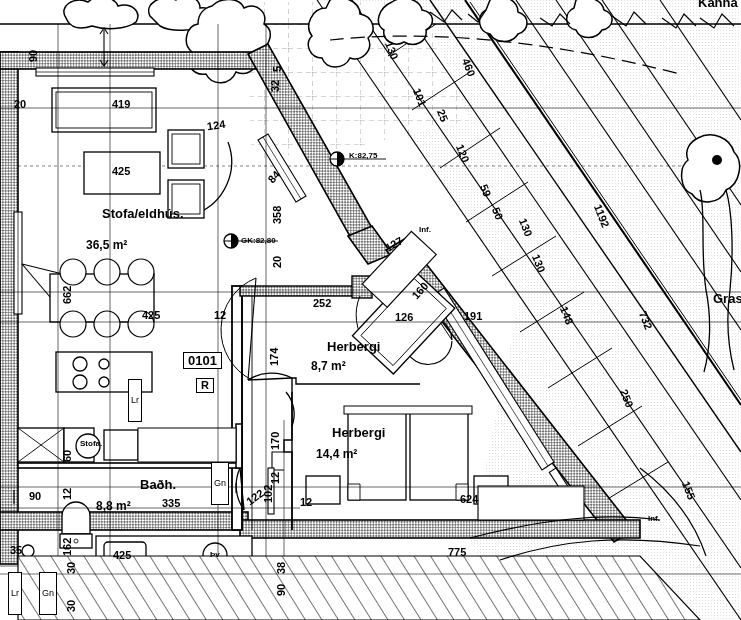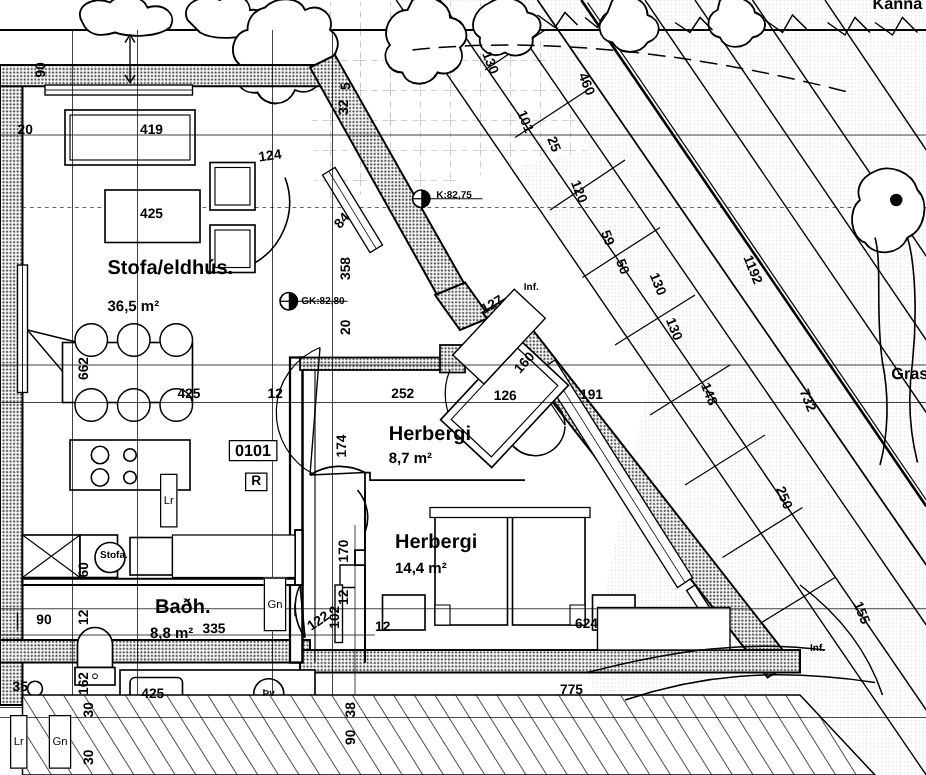--- a/index.html
+++ b/index.html
@@ -12,21 +12,21 @@
   }
   #plan svg{position:absolute;left:0;top:0;}
   .lbl{
     position:absolute;
     font-family:"Liberation Sans",sans-serif;
     color:#000;
     white-space:nowrap;
     line-height:1;
     font-weight:bold;
   }
-  .room-name{font-size:16px;font-weight:bold;}
+  .room-name{font-size:13px;font-weight:bold;margin-left:16px;}
   .room-area{font-size:12px;font-weight:bold;}
   .dim{font-size:11px;font-weight:bold;}
   .tiny{font-size:8px;font-weight:bold;}
   .survey{font-size:8px;font-weight:bold;}
   .boxed{
     border:1.4px solid #000;
     padding:1px 4px;
     font-size:13px;
     font-weight:bold;
     background:#fff;
@@ -344,21 +344,21 @@
 <div class="lbl room-name" style="left:86px;top:207px;">Stofa/eldhús.</div>
 <div class="lbl room-area" style="left:86px;top:227px;margin-top:12px;">36,5 m²</div>
 
 <div class="lbl room-name" style="left:311px;top:340px;">Herbergi</div>
 <div class="lbl room-area" style="left:311px;top:360px;">8,7 m²</div>
 
 <div class="lbl room-name" style="left:316px;top:426px;">Herbergi</div>
 <div class="lbl room-area" style="left:316px;top:448px;">14,4 m²</div>
 
 <div class="lbl room-name" style="left:104px;top:478px;padding-left:20px;">Baðh.</div>
-<div class="lbl room-area" style="left:120px;top:500px;text-align:center;">8,8 m²</div>
+<div class="lbl room-area" style="left:96px;top:500px;text-align:center;">8,8 m²</div>
 
 <div class="lbl boxed" style="left:183px;top:352px;">0101</div>
 <div class="lbl boxed" style="left:196px;top:378px;font-size:11px;">R</div>
 
 <div class="lbl survey" style="left:349px;top:152px;">K:82,75</div>
 <div class="lbl survey" style="left:241px;top:237px;">GK:82,80</div>
 
 <div class="lbl tiny" style="left:80px;top:440px;">Stofa.</div>
 <div class="lbl boxed-sm" style="left:211px;top:452px;">Gn</div>
 <div class="lbl boxed-sm" style="left:128px;top:369px;">Lr</div>
@@ -371,21 +371,21 @@
 <div class="lbl tiny" style="left:648px;top:515px;">Inf.</div>
 
 <div class="lbl" style="left:698px;top:-4px;font-size:13px;font-weight:bold;">Kanna</div>
 
 <div class="lbl dim" style="left:14px;top:99px;">20</div>
 <div class="lbl dim" style="left:112px;top:99px;">419</div>
 <div class="lbl dim" style="left:112px;top:166px;">425</div>
 <div class="lbl dim" style="left:142px;top:310px;">425</div>
 <div class="lbl dim" style="left:207px;top:120px;transform:rotate(-8deg);">124</div>
 <div class="lbl dim" style="left:214px;top:310px;">12</div>
-<div class="lbl dim" style="left:313px;top:310px;">252</div>
+<div class="lbl dim" style="left:313px;top:298px;">252</div>
 <div class="lbl dim" style="left:395px;top:312px;">126</div>
 <div class="lbl dim" style="left:464px;top:311px;">191</div>
 <div class="lbl dim" style="left:29px;top:491px;">90</div>
 <div class="lbl dim" style="left:162px;top:498px;">335</div>
 <div class="lbl dim" style="left:113px;top:550px;">425</div>
 <div class="lbl dim" style="left:10px;top:545px;">35</div>
 <div class="lbl dim" style="left:300px;top:497px;">12</div>
 <div class="lbl dim" style="left:460px;top:494px;">624</div>
 <div class="lbl dim" style="left:448px;top:547px;">775</div>
 <div class="lbl dim" style="left:385px;top:239px;transform:rotate(-30deg);">127</div>

